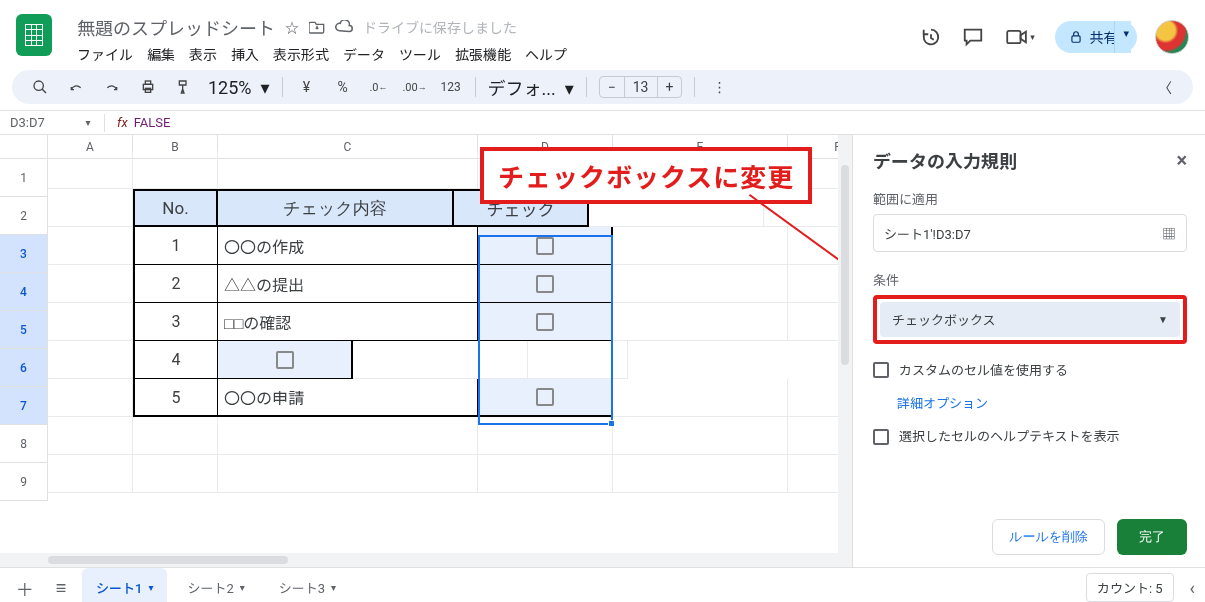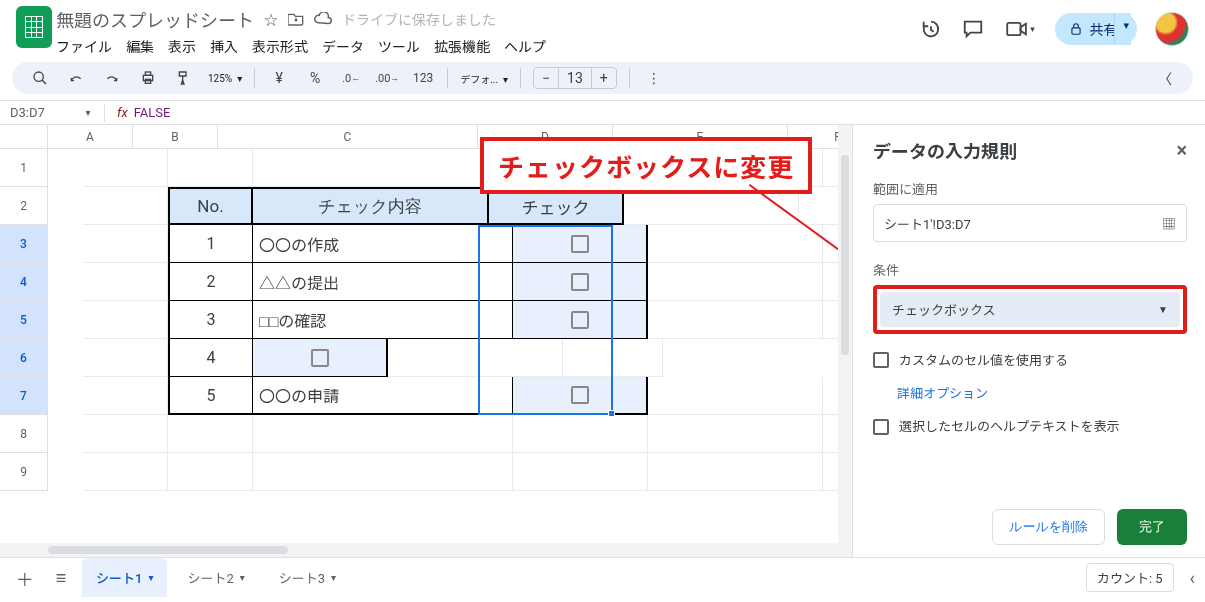--- a/index.html
+++ b/index.html
@@ -11,22 +11,22 @@
     background: #fff;
     width: 1205px;
     height: 602px;
     overflow: hidden;
     position: relative;
   }
   
   .titlebar {
     display: flex;
     align-items: flex-start;
-    padding: 6px 16px 0 16px;
-    gap: 4px;
+    padding: 14px 16px 0 16px;
+    gap: 25px;
   }
   .app-icon {
     width: 36px; height: 42px;
     background: #0f9d58;
     border-radius: 6px;
     display: flex;
     align-items: center;
     justify-content: center;
   }
   .app-icon-grid {
@@ -111,21 +111,21 @@
     border-radius:22px;
     padding:4px 16px;
     display:flex;
     align-items:center;
     gap:12px;
   }
   .tool-btn {
     width:24px;height:24px;display:flex;align-items:center;justify-content:center;color:#444;font-size:14px;
   }
   .tool-sep {width:1px;height:20px;background:#c7cbd1;}
-  .zoom {font-size:10px;color:#202124;}
+  .zoom {font-size:18px;color:#202124;}
   .fsize-box {
     display:flex;align-items:center;border:1px solid #c7cbd1;border-radius:4px;
   }
   .fsize-box span {padding:2px 8px;font-size:14px;}
   .fsize-box .val {border-left:1px solid #c7cbd1;border-right:1px solid #c7cbd1;}
   .toolbar-right{margin-left:auto;display:flex;align-items:center;}
   
   .fxrow {
     display:flex;
     align-items:center;
@@ -164,21 +164,21 @@
     height:24px;background:#fff;border-right:1px solid #e0e0e0;border-bottom:1px solid #e0e0e0;text-align:center;color:#5f6368;font-size:12px;line-height:24px;
   }
   .row-headers {
     position:absolute;top:24px;left:0;width:48px;
   }
   .rowh {
     height:38px;border-right:1px solid #e0e0e0;border-bottom:1px solid #e0e0e0;text-align:center;color:#5f6368;font-size:12px;line-height:38px;background:#fff;
   }
   .rowh.sel {background:#d3e3fd;color:#0b57d0;font-weight:500;}
   .cells {
-    position:absolute;top:24px;left:48px;padding-left:35px;
+    position:absolute;top:16px;left:48px;
   }
   .row {display:flex;height:38px;}
   .cell {
     border-right:1px solid #e8eaed;border-bottom:1px solid #e8eaed;
     display:flex;align-items:center;
     font-size:16px;
     padding-left:6px;
   }
   .cell.center{justify-content:center;padding:0;}
   .tbl-header{background:#d9e7fb;font-size:17px;}

